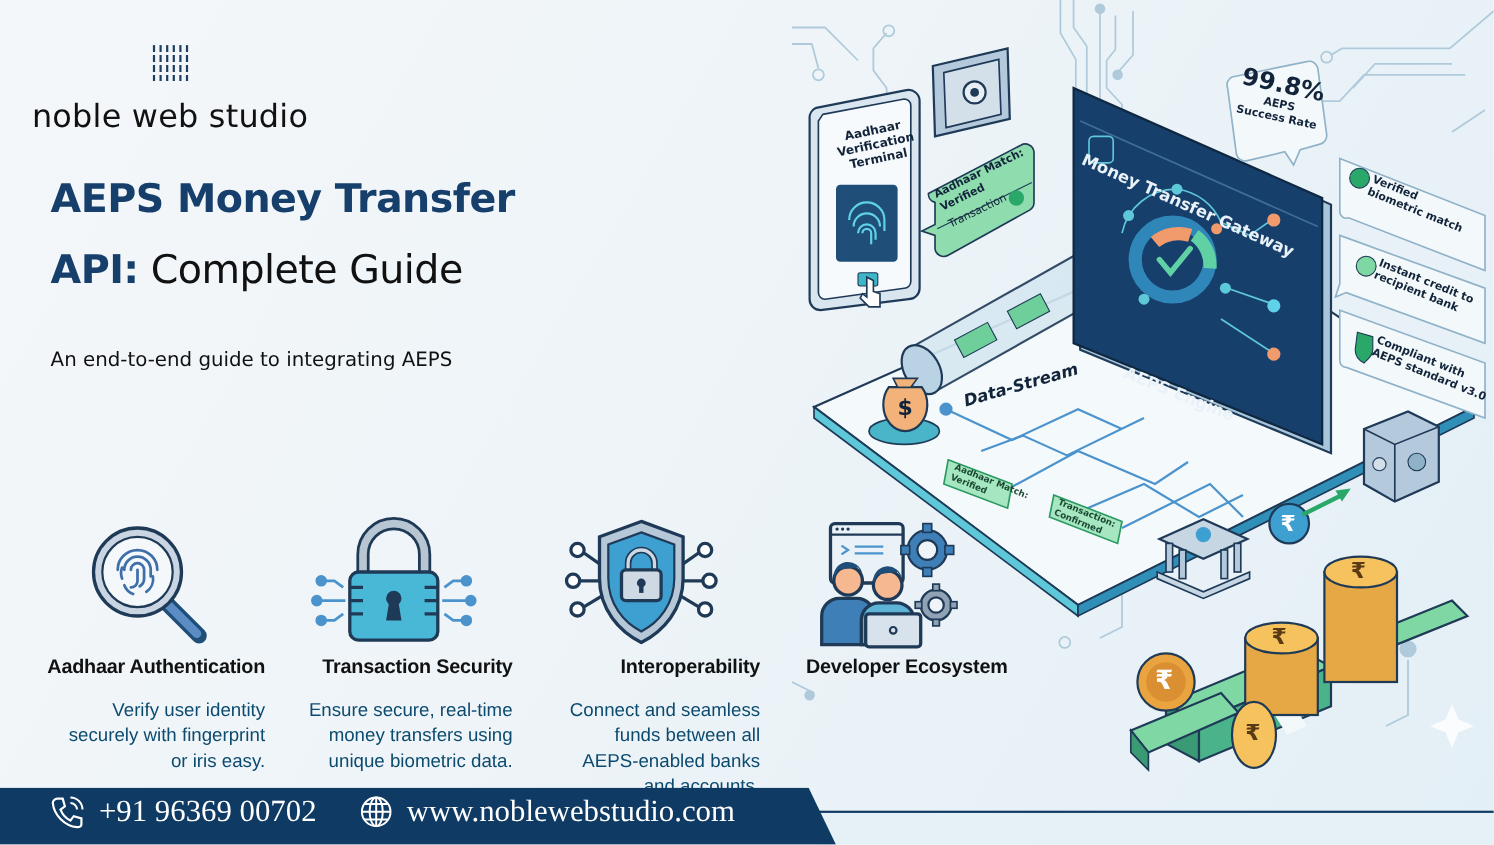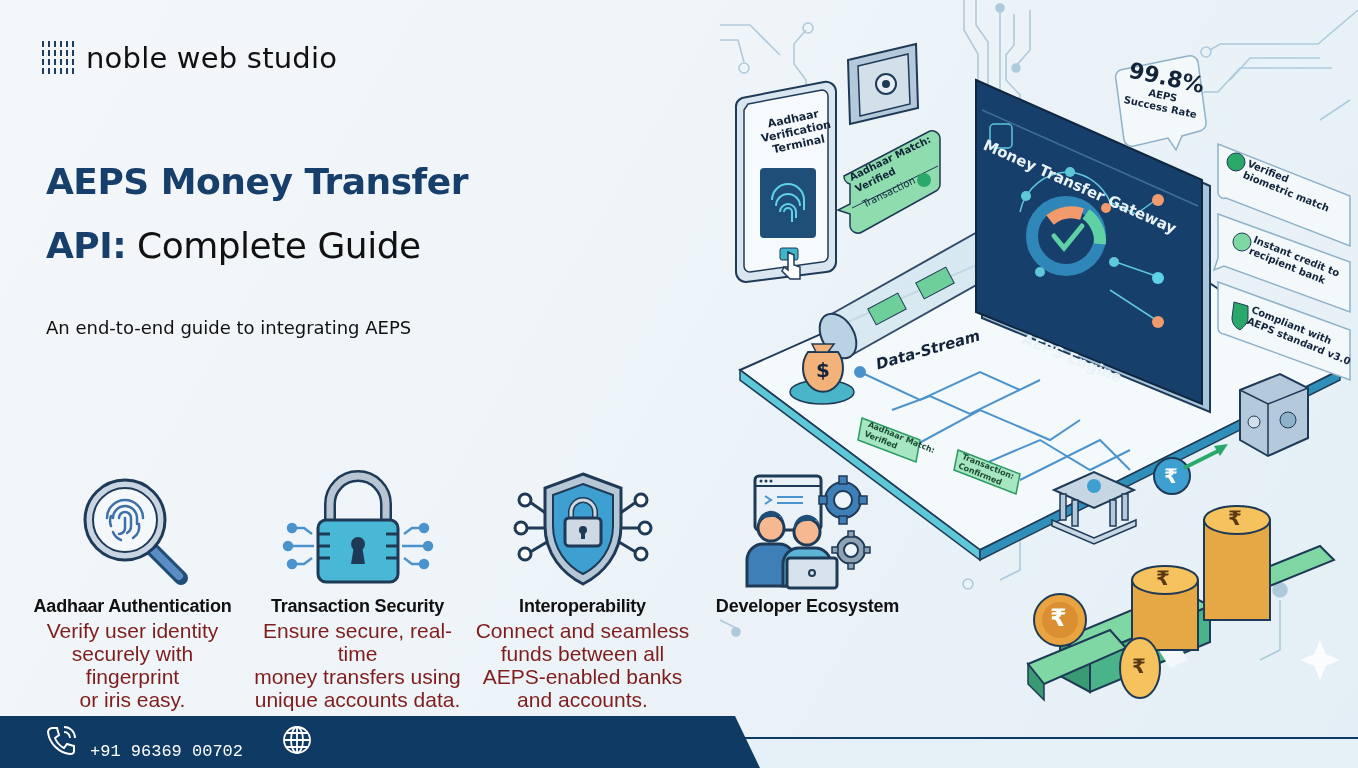--- a/index.html
+++ b/index.html
@@ -6,48 +6,48 @@
   html, body { width: 1358px; height: 768px; overflow: hidden; }
   body {
     position: relative;
     font-family: "Liberation Sans", sans-serif;
     background: linear-gradient(120deg, #f4f7fa 0%, #eef4f8 45%, #e3eff6 100%);
     color: #111;
   }
   .abs { position: absolute; }
 
   
-  .logo { left: 42px; top: 40px; display: flex; align-items: center; gap: 12px; }
+  .logo { left: 29px; top: 40px; display: flex; align-items: center; gap: 12px; flex-direction: column; }
   .logo-bars { display: flex; gap: 4px; height: 36px; align-items: center; }
   .logo-bars span { display: block; width: 2px; height: 34px;
     background: repeating-linear-gradient(to bottom, #1e3d5f 0 6px, transparent 6px 9px); }
   .logo-text { font-family: "DejaVu Sans", sans-serif; font-size: 29px; color: #111; letter-spacing: 0.2px; }
 
   
   .title { left: 46px; top: 150px; width: 700px; }
   .title .line { font-family: "DejaVu Sans", sans-serif; font-size: 36px; line-height: 64px; white-space: nowrap; letter-spacing: -0.5px; }
   .title .bold { font-weight: bold; color: #173f6b; }
   .title .reg { font-weight: normal; color: #111; }
 
   .subtitle { left: 46px; top: 310px; width: 700px; font-family: "DejaVu Sans", sans-serif;
     font-size: 18px; line-height: 36px; color: #111; }
 
   
   .features { left: 24px; top: 470px; width: 900px; display: flex; }
-  .feature { width: 230px; text-align: center; margin-right: 8px; }
+  .feature { width: 230px; text-align: right; margin-right: 8px; }
   .feature .icon { height: 120px; display: flex; justify-content: center; align-items: center; }
   .feature h3 { font-size: 18px; font-weight: bold; color: #111; margin-top: 6px; white-space: nowrap; letter-spacing: -0.2px; }
-  .feature p { font-size: 21px; line-height: 23px; color: #7f1d1d; margin-top: 2px; }
+  .feature p { font-size: 17px; line-height: 23px; color: #0c4a6e; margin-top: 17px; }
 
   
   .footer { left: 0; top: 716px; width: 760px; height: 52px; background: #0f3a63;
     clip-path: polygon(0 0, 735px 0, 760px 52px, 0 52px); display: flex; align-items: center; padding-left: 44px; }
   .footer-line { left: 735px; top: 737px; width: 623px; height: 2px; background: #0f3a63; }
   .footer-bottom { left: 745px; top: 739px; width: 613px; height: 29px; background: #e6f1f7; }
-  .foot-item { display: flex; align-items: flex-end; gap: 12px; color: #fff; font-size: 17px; margin-right: 38px; font-family: Liberation Mono, monospace; }
+  .foot-item { display: flex; align-items: flex-start; gap: 12px; color: #fff; font-size: 28px; margin-right: 38px; font-family: Liberation Serif, serif; }
 
   
   .illus { left: 720px; top: 0; width: 638px; height: 740px; }
   .card-text { font-family: "DejaVu Sans", sans-serif; font-weight: bold; color: #12243a; }
 </style>
 </head>
 <body>
 
 <div class="abs logo">
   <div class="logo-bars">
@@ -130,21 +130,21 @@
             <circle cx="146" cy="58" r="4"></circle>
           <path d="M146 94 L134 94 L126 88" fill="none"></path>
             <circle cx="146" cy="94" r="4"></circle>
         </g>
       </svg>
     </div>
     <h3>Transaction Security</h3>
     <p>
       <span>Ensure secure, real-time</span><br>
       <span>money transfers using</span><br>
-      <span>unique accounts data.</span>
+      <span>unique biometric data.</span>
     </p>
   </div>
 
   <div class="feature">
     <div class="icon">
       <svg width="140" height="120" viewBox="0 0 140 120">
         <g stroke="#1f3a57" stroke-width="3" fill="#fff">
           <line x1="14" y1="30" x2="34" y2="44"></line>
             <line x1="10" y1="58" x2="32" y2="58"></line>
             <line x1="14" y1="84" x2="34" y2="72"></line>
@@ -469,14 +469,15 @@
       <svg width="32" height="32" viewBox="0 0 32 32">
         <g fill="none" stroke="#fff" stroke-width="1.8">
           <circle cx="16" cy="16" r="13"></circle>
             <ellipse cx="16" cy="16" rx="6" ry="13"></ellipse>
           <line x1="3" y1="16" x2="29" y2="16"></line>
             <line x1="16" y1="3" x2="16" y2="29"></line>
           <path d="M5 9 H27 M5 23 H27"></path>
         </g>
       </svg>
     </span>
+    <span>www.noblewebstudio.com</span>
   </div>
 </div>
 
 </body></html>

